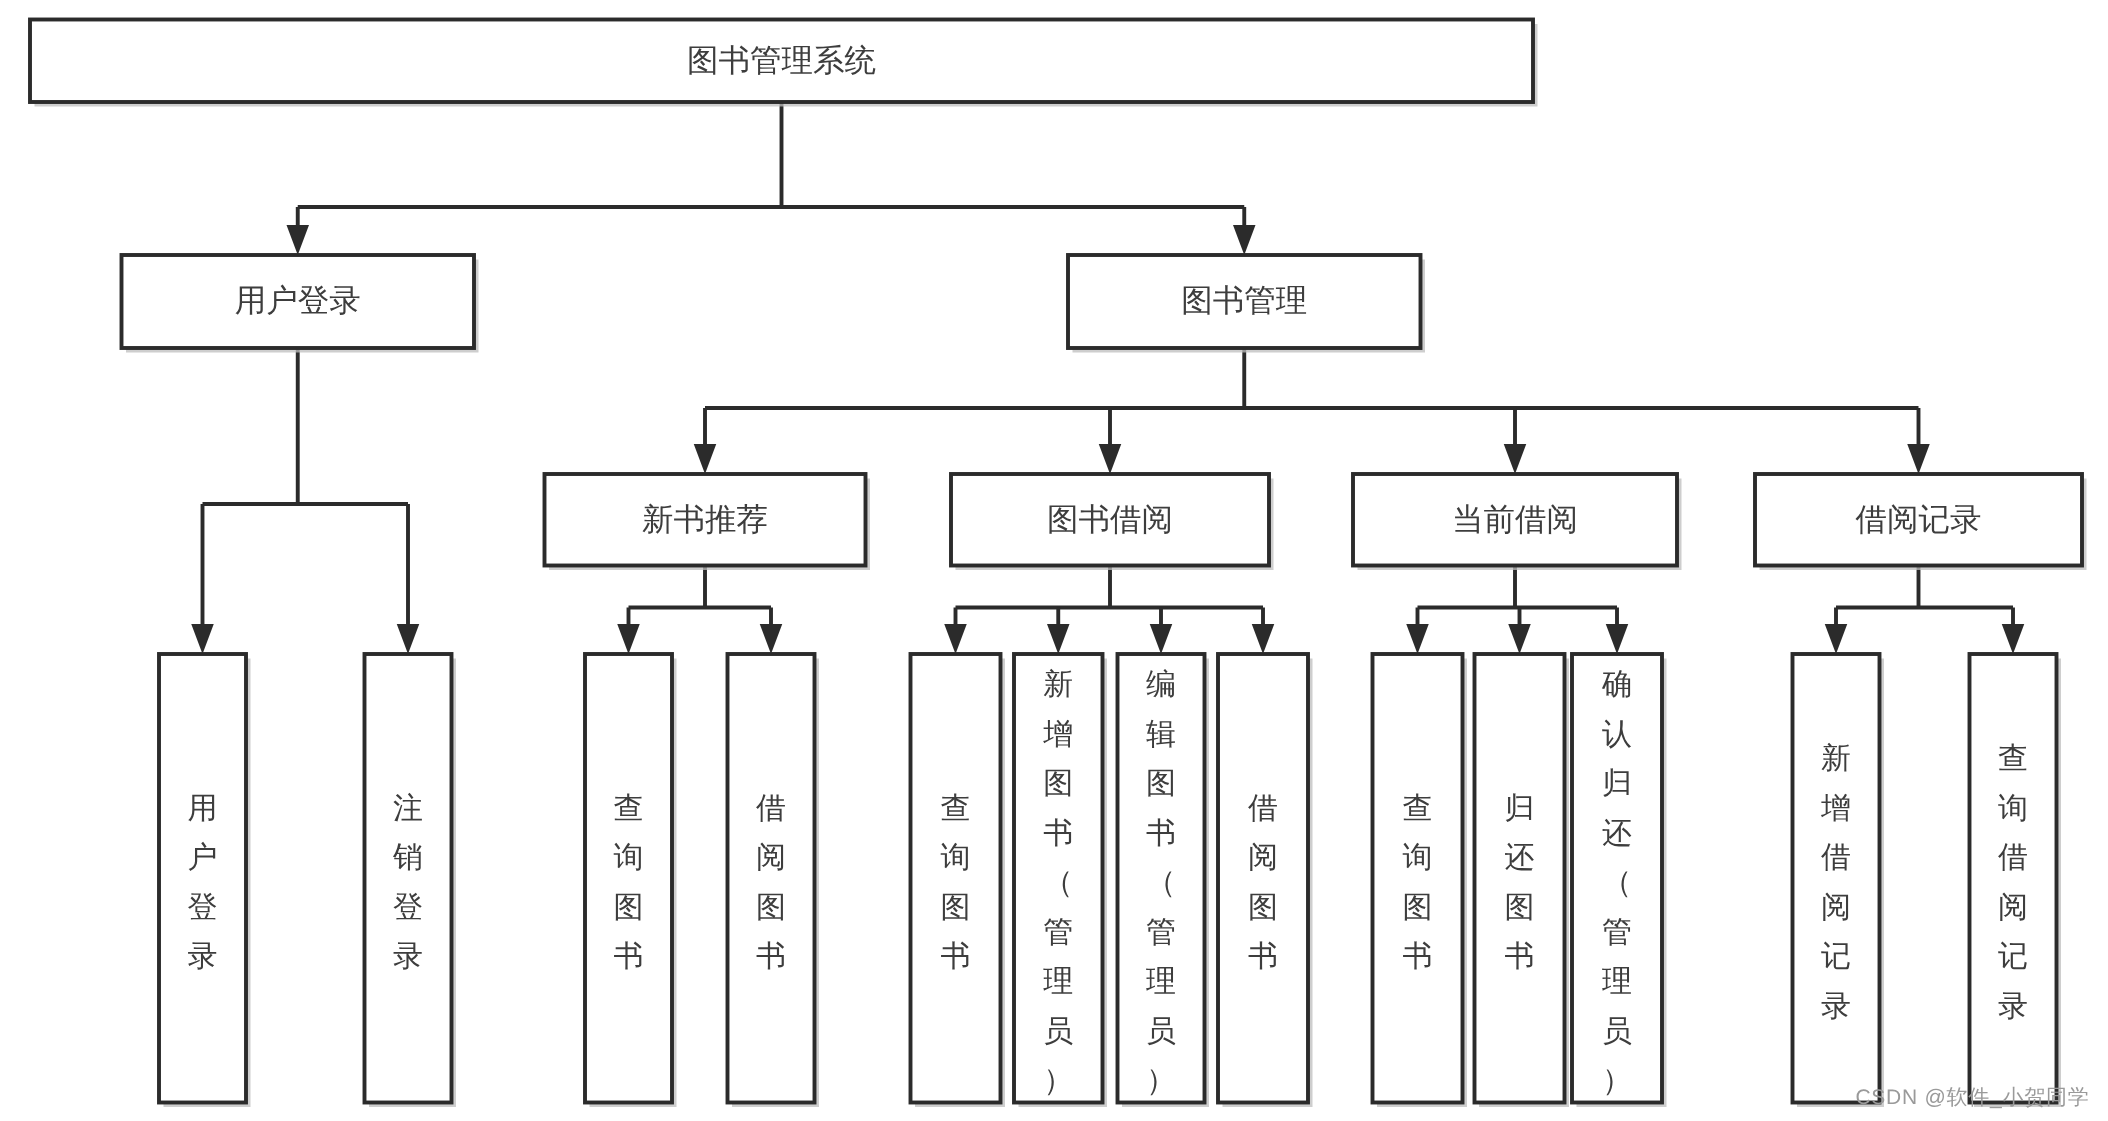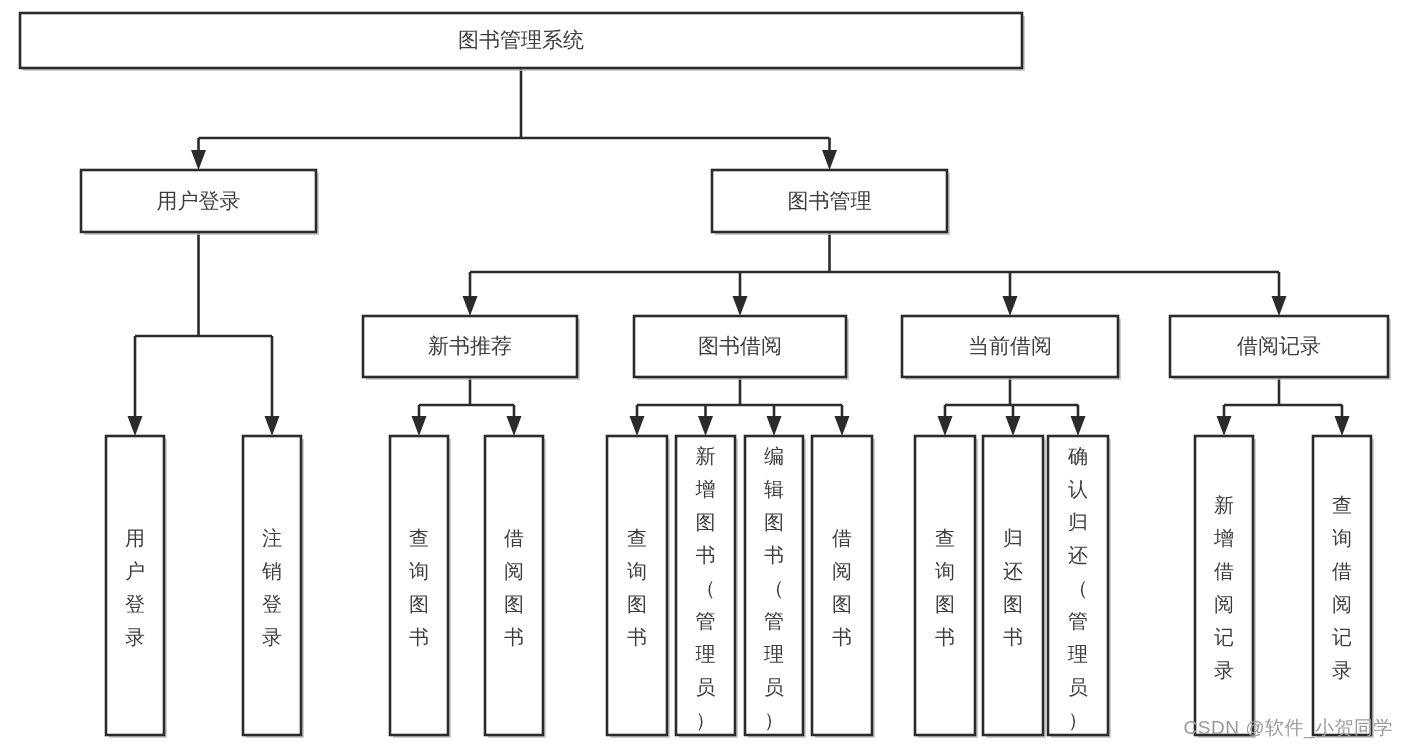--- a/index.html
+++ b/index.html
@@ -57,21 +57,21 @@
     fill: #3d3d3d;
     font-family: "Liberation Sans", "DejaVu Sans", sans-serif;
     font-size: 20px;
     text-anchor: middle;
   }
   .watermark {
     position: absolute;
     right: 12px;
     bottom: 6px;
     font-family: "Liberation Sans", "DejaVu Sans", sans-serif;
-    font-size: 19px;
+    font-size: 14px;
     color: #9a9a9a;
     white-space: nowrap;
     letter-spacing: 0.5px;
   }
 </style>
 </head>
 <body>
 
 <div id="diagram-root">
   <svg class="diagram-canvas" id="diagram-canvas" viewBox="0 0 1405 747" xmlns="http://www.w3.org/2000/svg">

